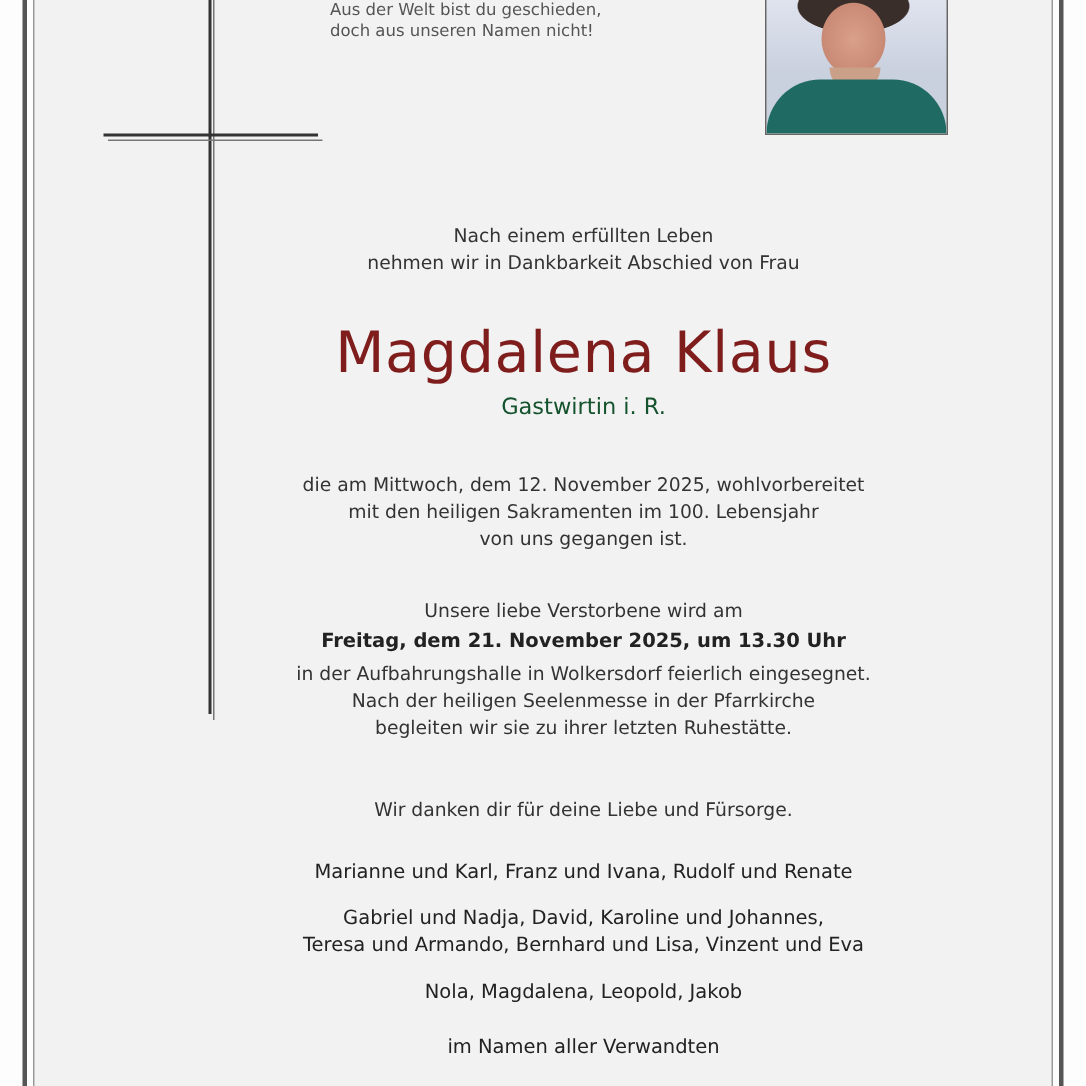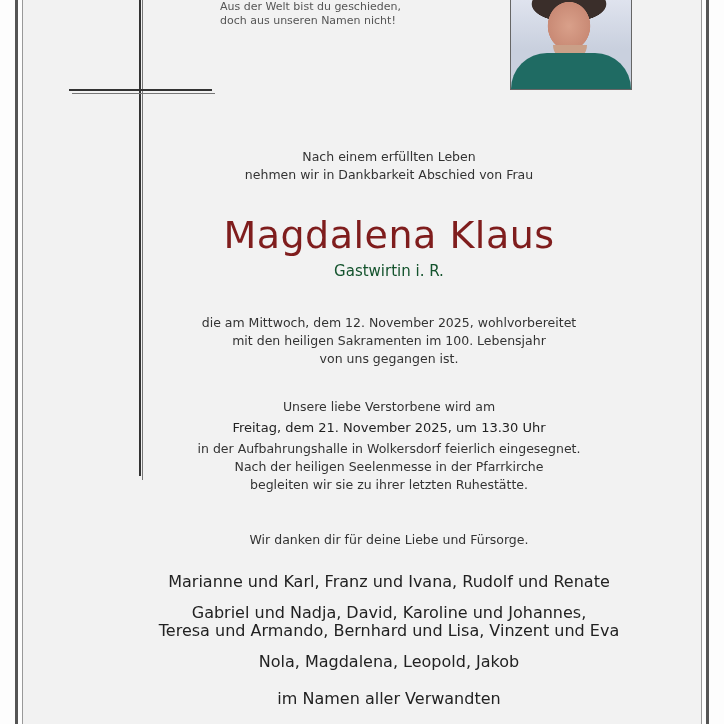--- a/index.html
+++ b/index.html
@@ -20,23 +20,23 @@
   .photo .body{position:absolute;left:0;bottom:0;width:120px;height:36px;background:#1f6b63;border-radius:40px 40px 0 0;}
   .photo .neck{position:absolute;left:42px;bottom:28px;width:34px;height:16px;background:#caa088;border-radius:0 0 16px 16px;}
   .motto{position:absolute;left:220px;top:0;width:230px;text-align:left;font-size:11px;line-height:14px;color:#555;}
   .block{position:absolute;left:144px;width:490px;text-align:center;}
   .t13{font-size:12.5px;line-height:18px;color:#333;}
   .intro{top:148px;}
   .name{top:210px;font-size:38px;line-height:50px;color:#7f1d1d;letter-spacing:0.5px;font-weight:normal;}
   .title{top:260px;font-size:15px;line-height:22px;color:#14532d;}
   .death{top:314px;}
   .funeral{top:398px;}
-  .funeral .bold{font-weight:normal;font-size:13px;line-height:24px;color:#222;}
+  .funeral .bold{font-weight:bold;font-size:13px;line-height:24px;color:#222;}
   .thanks{top:531px;}
-  .fam{font-size:16px;line-height:18px;color:#222;}
+  .fam{font-size:13px;line-height:18px;color:#222;}
   .fam1{top:573px;}
   .fam2{top:604px;}
   .fam3{top:653px;}
   .fam4{top:690px;}
 </style>
 </head>
 <body>
 
 <div class="paper"></div>
 <div class="bl-thick"></div>

